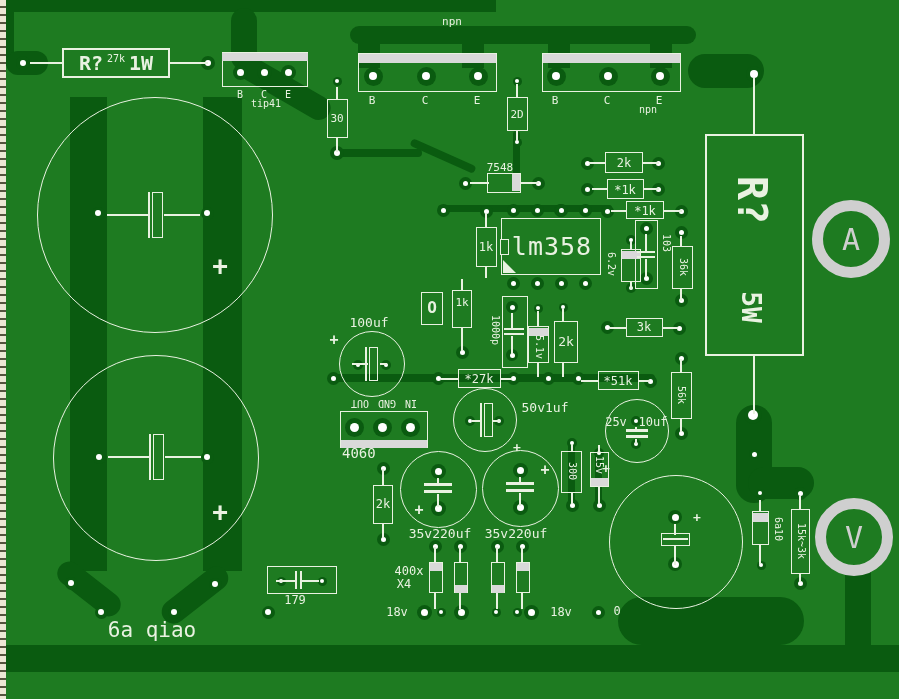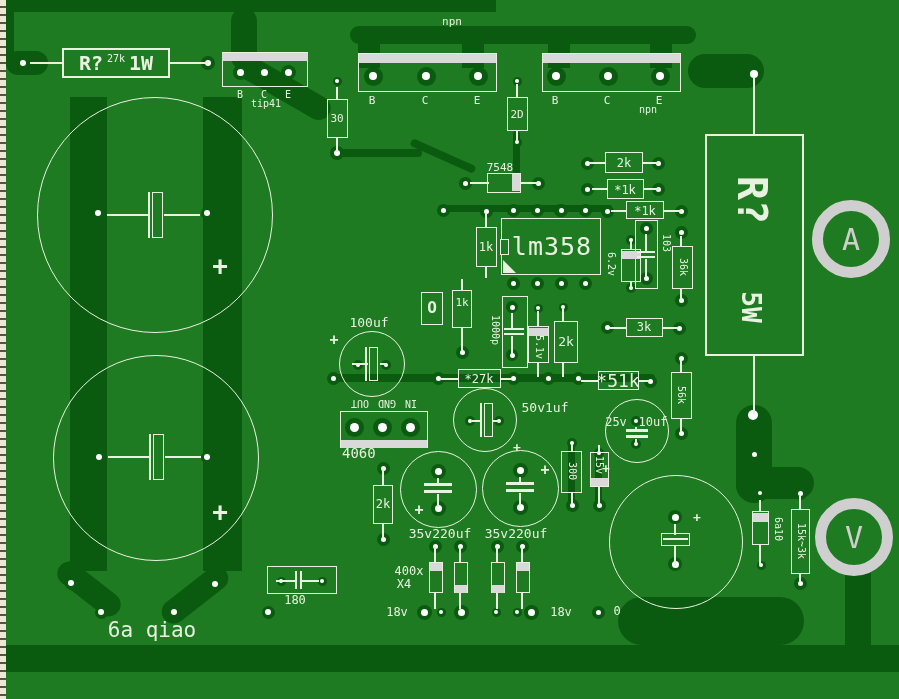--- a/index.html
+++ b/index.html
@@ -583,21 +583,21 @@
 
   <span class="ct" style="left:486px;top:247px;font-size:12px">1k</span>
   <span class="ct" style="left:462px;top:302px">1k</span>
   <span class="ct" style="left:432px;top:308px;font-size:16px;font-weight:bold">O</span>
 
   <span class="vt" style="left:495px;top:330px">1000p</span>
   <span class="vt" style="left:539px;top:347px">5.1v</span>
   <span class="ct" style="left:566px;top:341px;font-size:13px">2k</span>
 
   <span class="ct" style="left:644px;top:327px;font-size:12px">3k</span>
-  <span class="ct" style="left:618px;top:381px;font-size:18px">*51k</span>
+  <span class="ct" style="left:618px;top:381px;font-size:12px">*51k</span>
   <span class="vt" style="left:681px;top:395px">56k</span>
   <span class="ct" style="left:479px;top:379px;font-size:12px">*27k</span>
 
   <span class="ct" style="left:369px;top:322px;font-size:13px">100uf</span>
   <span class="ft" style="left:384px;top:403px">IN GND OUT</span>
   <span class="lt" style="left:342px;top:446px;font-size:14px">4060</span>
 
   <span class="ct" style="left:545px;top:407px;font-size:13px">50v1uf</span>
   <span class="ct" style="left:616px;top:422px;font-size:12px">25v</span>
   <span class="ct" style="left:653px;top:422px;font-size:12px">10uf</span>
@@ -609,21 +609,21 @@
   <span class="ct" style="left:440px;top:533px;font-size:13px">35v220uf</span>
   <span class="ct" style="left:516px;top:533px;font-size:13px">35v220uf</span>
 
   <span class="ct" style="left:409px;top:571px;font-size:12px">400x</span>
   <span class="ct" style="left:404px;top:584px;font-size:12px">X4</span>
 
   <span class="ct" style="left:397px;top:612px;font-size:12px">18v</span>
   <span class="ct" style="left:561px;top:612px;font-size:12px">18v</span>
   <span class="ct" style="left:617px;top:611px;font-size:12px">0</span>
 
-  <span class="ct" style="left:295px;top:600px;font-size:12px">180</span>
+  <span class="ct" style="left:295px;top:600px;font-size:12px">179</span>
   <span class="ct" style="left:152px;top:630px;font-size:21px">6a qiao</span>
 
   <span class="vt" style="left:752px;top:200px;font-size:40px;font-weight:bold">R?</span>
   <span class="vt" style="left:751px;top:307px;font-size:26px;font-weight:bold">5W</span>
 
   <span class="vt" style="left:778px;top:529px">6a10</span>
   <span class="vt" style="left:801px;top:541px">15k~3k</span>
 
   <span class="ct plus" style="left:220px;top:266px;font-size:26px">+</span>
   <span class="ct plus" style="left:220px;top:512px;font-size:26px">+</span>

